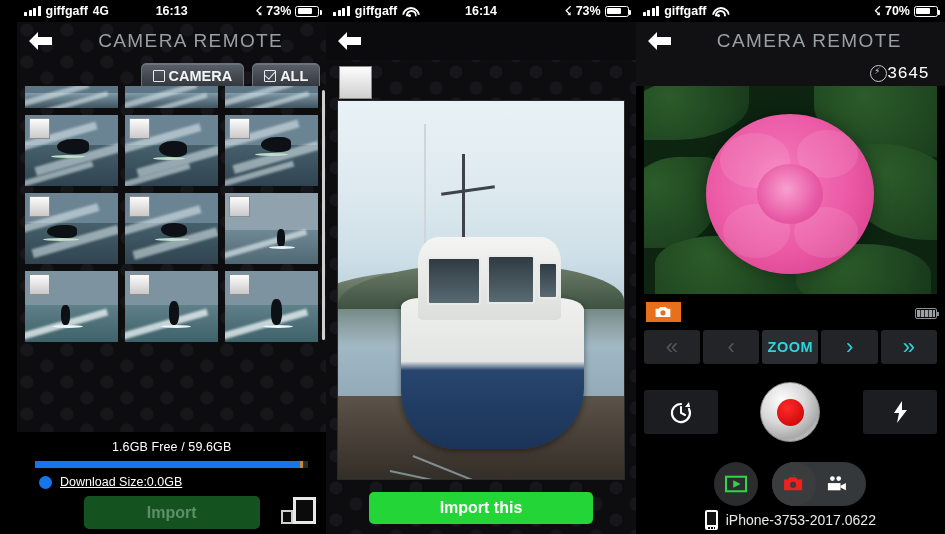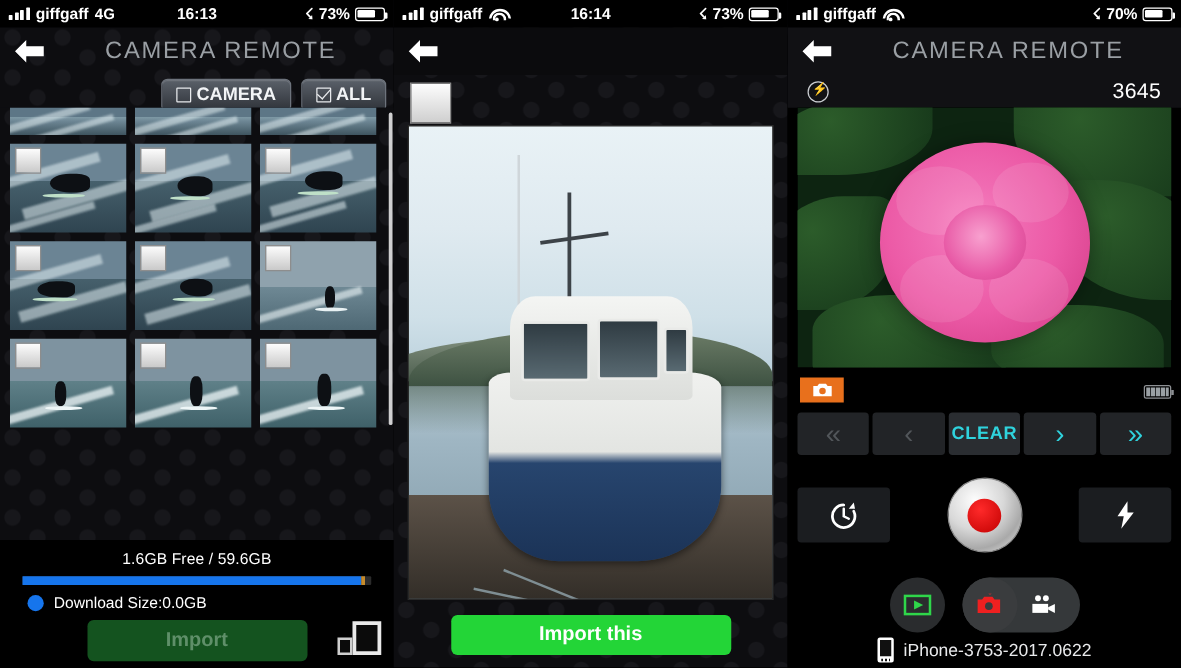--- a/index.html
+++ b/index.html
@@ -2,21 +2,21 @@
 <html><head>
 <meta charset="utf-8">
 <style>
   * { box-sizing: border-box; margin: 0; padding: 0; }
   html, body {
     width: 945px; height: 534px;
     background: #000;
     font-family: "Liberation Sans", sans-serif;
     overflow: hidden;
   }
-  .screens { display: flex; width: 945px; height: 534px; }
+  .screens { display: flex; width: 945px; height: 534px; padding-left: 17px; }
   .panel { position: relative; height: 534px; overflow: hidden; background: #000; }
   .p1 { width: 315px; }
   .p2 { width: 315px; }
   .p3 { width: 315px; }
 
   
   .statusbar {
     height: 22px; width: 100%;
     background: #000; color: #fff;
     display: flex; align-items: center;
@@ -131,21 +131,21 @@
   .board { position:absolute; background:#dfe9ec; border-radius:50%; height:3px; }
 
   
   .p1footer { position:absolute; left:0; right:0; bottom:0; height:102px; background:#000; }
   .freetext { text-align:center; color:#fff; font-size:12.5px; padding-top:8px; letter-spacing:.1px;}
   .pbar { margin: 7px 18px 0 18px; height: 7px; background:#2b2b2b; border-radius:1px; position:relative; }
   .pbar span{ position:absolute; left:0; top:0; bottom:0; background:#1675ec; }
   .pbar em{ position:absolute; top:0; bottom:0; width:3px; background:#c58b2c; }
   .dlrow { display:flex; align-items:center; gap:8px; padding:7px 0 0 22px; }
   .dot { width:13px; height:13px; border-radius:50%; background:#1675ec; }
-  .dltext { color:#fff; font-size:12.5px; }
+  .dltext { color:#fff; font-size:12.5px;text-decoration:underline; }
   .importbtn {
     display:block; margin: 7px auto 0 auto; width: 176px; height: 33px;
     background:#14531f; color:#5f8f69; border:none; border-radius:5px;
     font-size:16px; font-weight:bold; cursor:pointer;
     font-family:"Liberation Sans", sans-serif;
   }
   .sizetoggle { position:absolute; right:8px; bottom:6px; width:38px; height:34px; cursor:pointer; }
   .sz-big{ position:absolute; right:2px; bottom:4px; width:23px; height:27px; border:3.4px solid #e9e9e9; background:#0b0b0b; }
   .sz-small{ position:absolute; right:25px; bottom:4px; width:12px; height:14px; border:2.6px solid #cfcfcf; background:#0b0b0b; }
 
@@ -195,22 +195,22 @@
   .mast { position:absolute; left:43.5%; bottom:60%; width:3px; height:26%; background:#3d4348; }
   .cross { position:absolute; left:36%; bottom:76%; width:19%; height:3px; background:#3d4348; transform: rotate(-8deg); }
   .pole { position:absolute; left:30%; bottom:60%; width:2px; height:34%; background:#cfd6da; }
   .lamp { position:absolute; left:47%; bottom:57%; width:16px; height:16px; border-radius:50%;
           background: radial-gradient(#f2f4f5 45%, #8d979c); border:1.6px solid #545b60; }
   .buoy { position:absolute; left:40.5%; bottom:58%; width:8px; height:8px; border-radius:50%; background:#e05a1e; }
   .rope { position:absolute; background:#7f8e93; height:1.5px; transform-origin: left center; }
 
   
   .p3hdr { background:#111114; }
-  .p3sub { height: 26px; display:flex; align-items:center; justify-content:space-between;
-           padding: 0 16px; background:#111114; }
+  .p3sub { height: 26px; display:flex; align-items:center; justify-content:flex-end;
+           padding: 0 16px; background:#111114;font-family:Liberation Mono, monospace; }
   .flashoff { width:17px; height:17px; border:1.4px solid #c9ccd0; border-radius:50%;
               position:relative; }
   .flashoff::before{ content:"\26A1"; position:absolute; left:3.2px; top:-0.4px; font-size:10px; color:#c9ccd0; }
   .shotcount { color:#fff; font-size:17px; font-weight:400; letter-spacing:.3px; }
   .liveview { position:absolute; left:8px; right:8px; top:86px; height:208px; overflow:hidden; background:#000; }
 
   .flower-scene { position:absolute; inset:0; background:#0d2411; }
   .leaf { position:absolute; background: radial-gradient(circle at 35% 30%, #2c5c2a, #16371a); border-radius: 60% 10% 60% 10%; }
   .bloom {
     position:absolute; left:50%; top:52%; transform:translate(-50%,-50%);
@@ -579,21 +579,21 @@
         <i></i>
       </div>
 
     <div class="zoomrow">
       <div class="zbtn dim">
         <span>«</span>
       </div>
       <div class="zbtn dim">
         <span>‹</span>
       </div>
-      <div class="zbtn label">CLEAR</div>
+      <div class="zbtn label">ZOOM</div>
       <div class="zbtn act">
         <span>›</span>
       </div>
       <div class="zbtn act">
         <span>»</span>
       </div>
     </div>
 
     <div class="ctrlrow">
       <div class="sqbtn">

